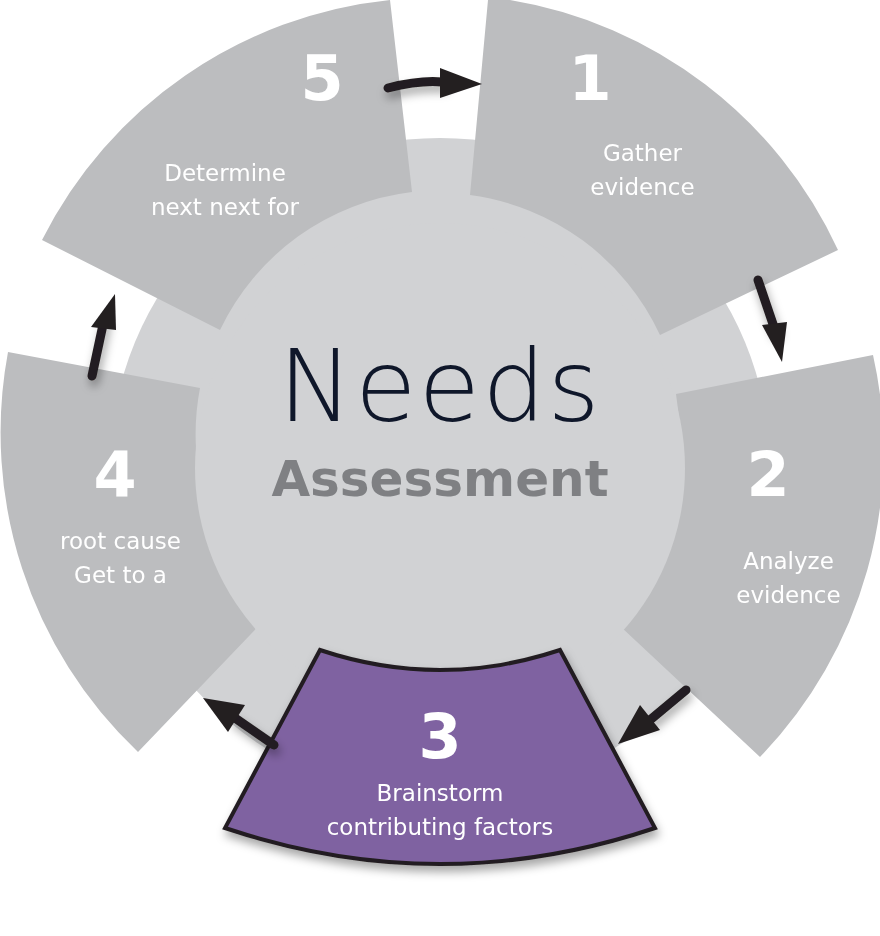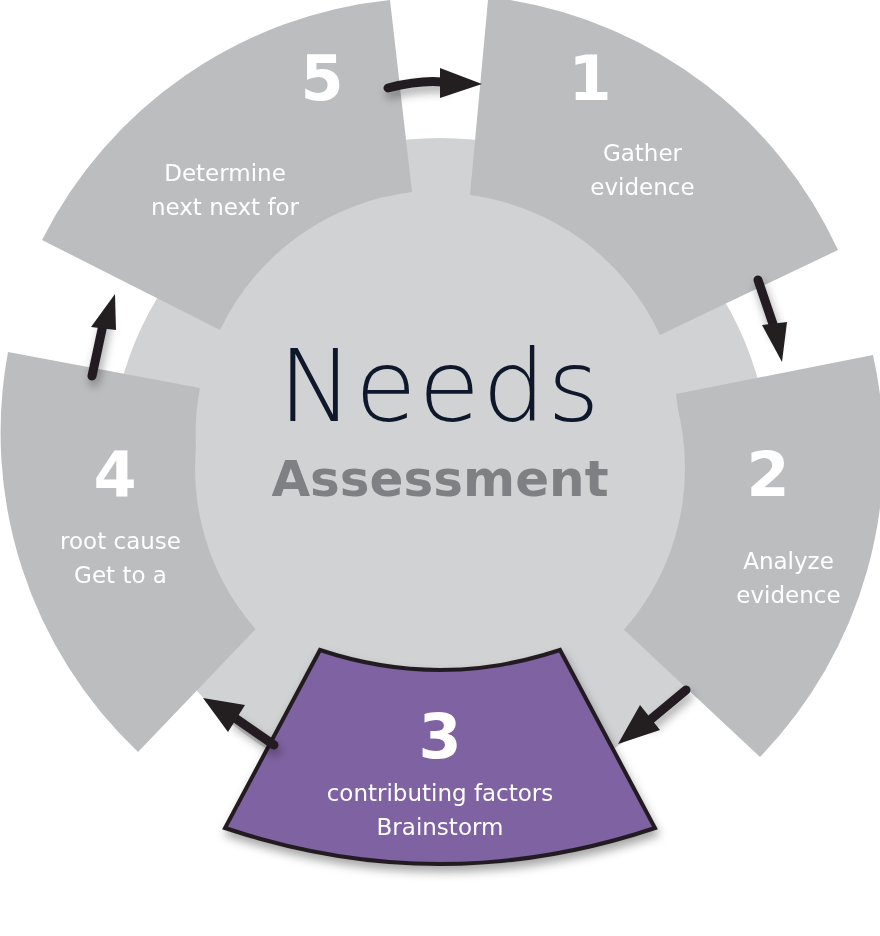--- a/index.html
+++ b/index.html
@@ -67,22 +67,22 @@
 </div>
 <div class="lbl txt" style="left:706px;top:524px;width:165px;margin-top:20px;">
   <div>Analyze</div>
   <div>evidence</div>
 </div>
 
 <div class="lbl" style="left:380px;top:706px;width:120px;">
   <div class="num">3</div>
 </div>
 <div class="lbl txt" style="left:270px;top:776px;width:340px;">
+  <div>Brainstorm</div>
   <div>contributing factors</div>
-  <div>Brainstorm</div>
 </div>
 
 <div class="lbl" style="left:55px;top:444px;width:120px;">
   <div class="num">4</div>
 </div>
 <div class="lbl txt" style="left:38px;top:524px;width:165px;">
   <div>root cause</div>
   <div>Get to a</div>
 </div>
 

